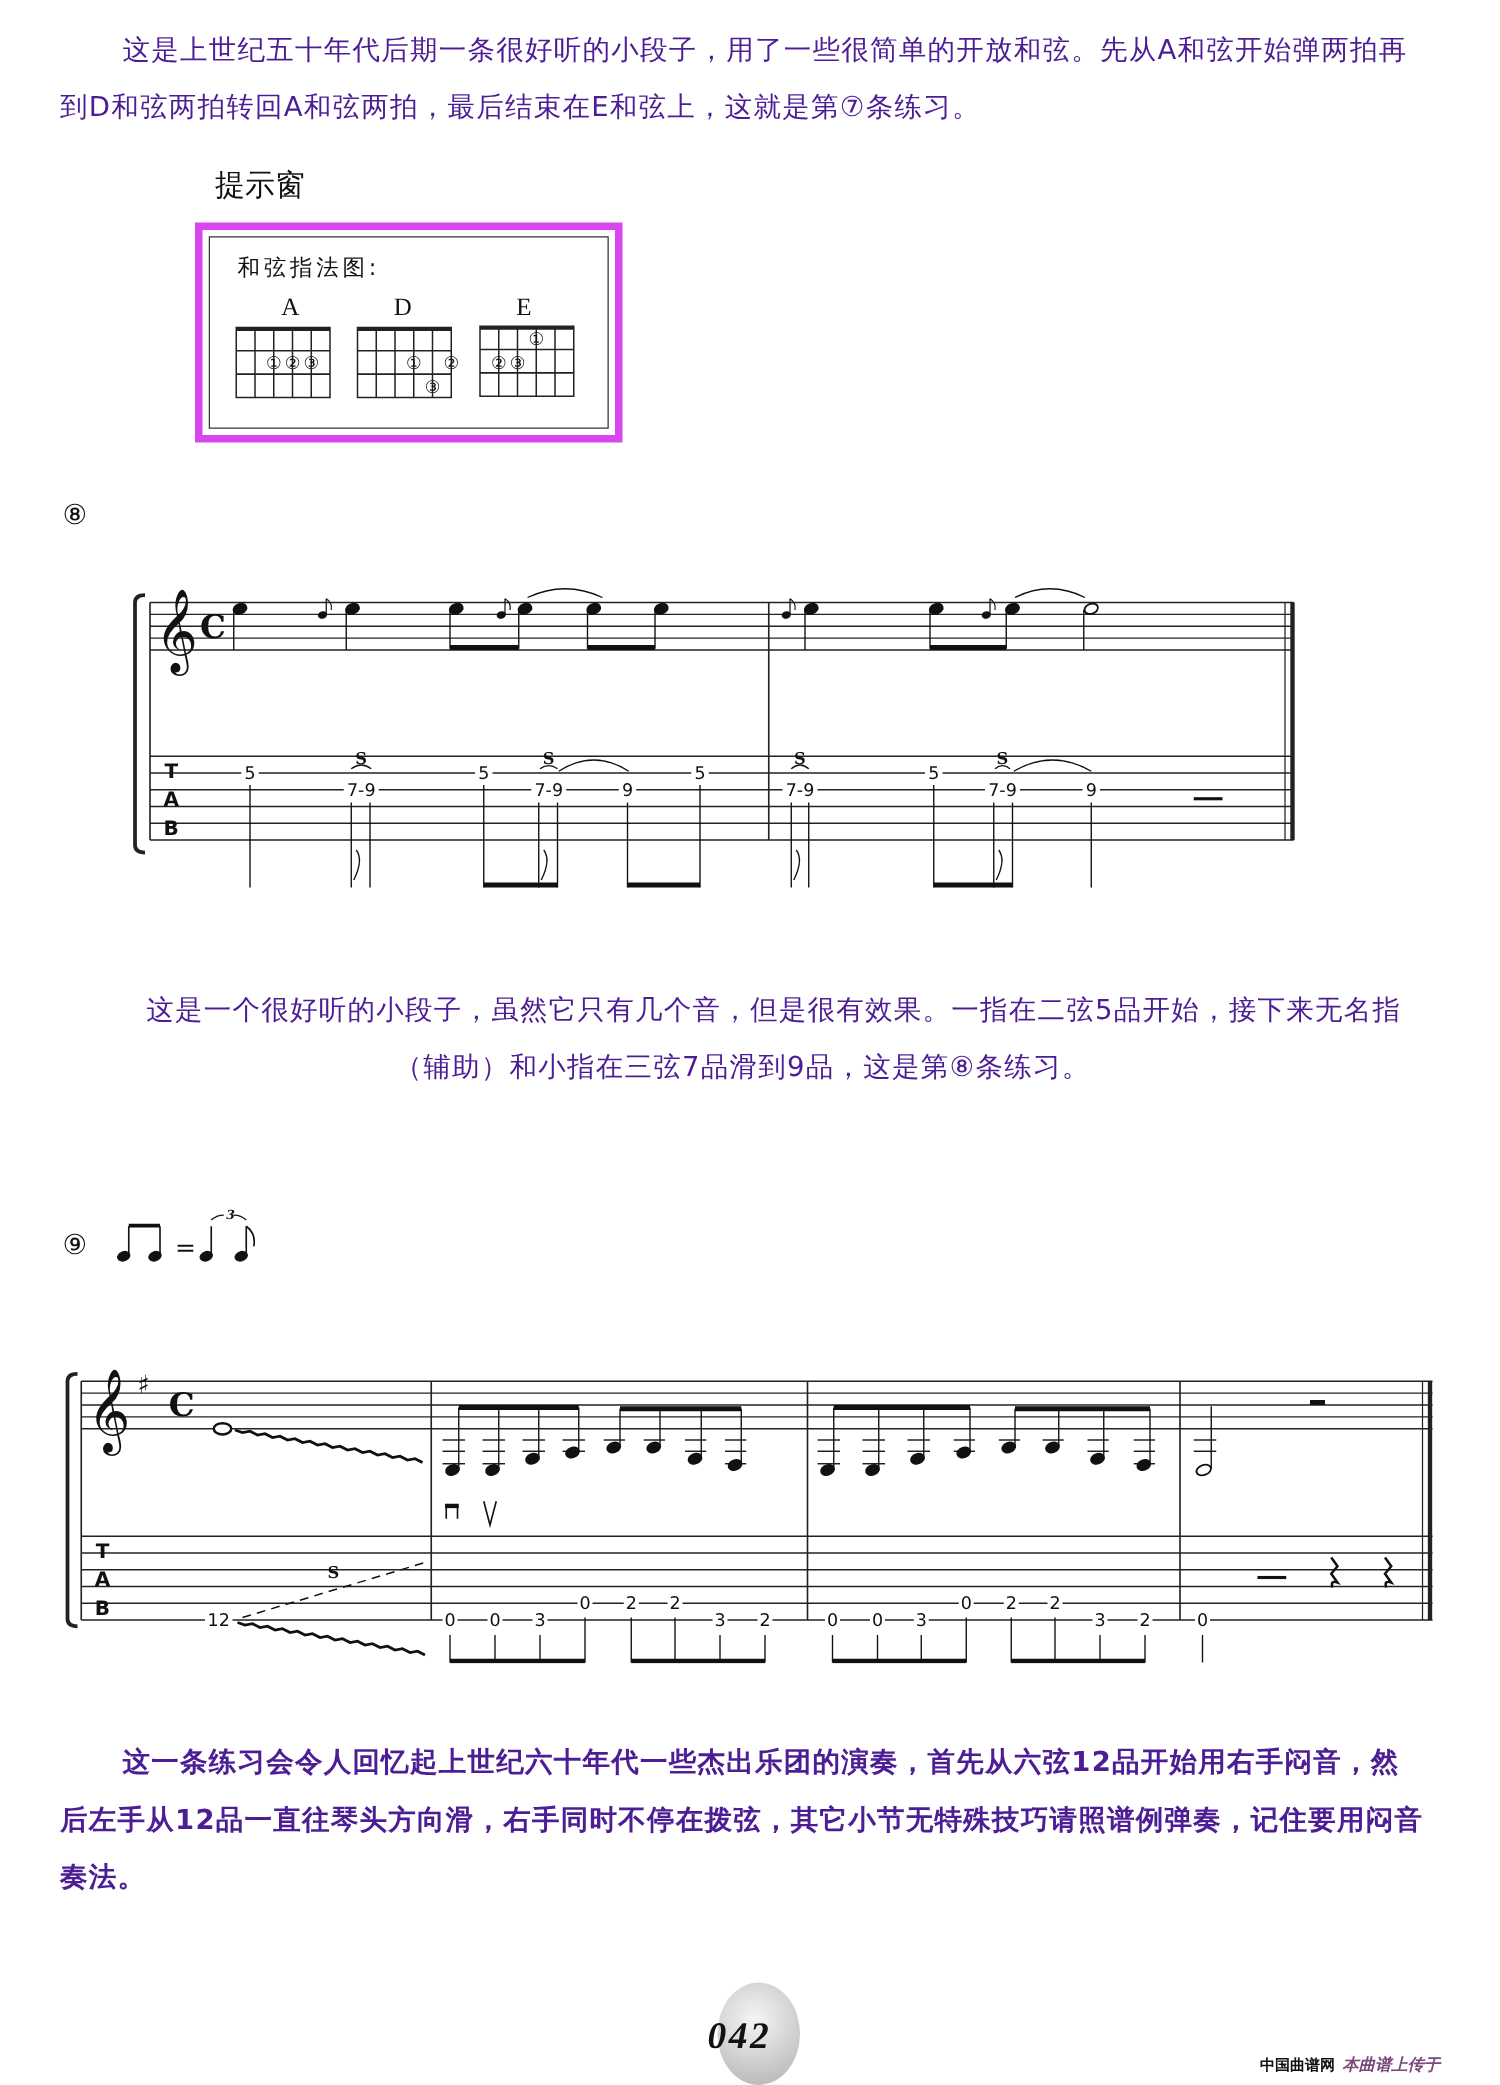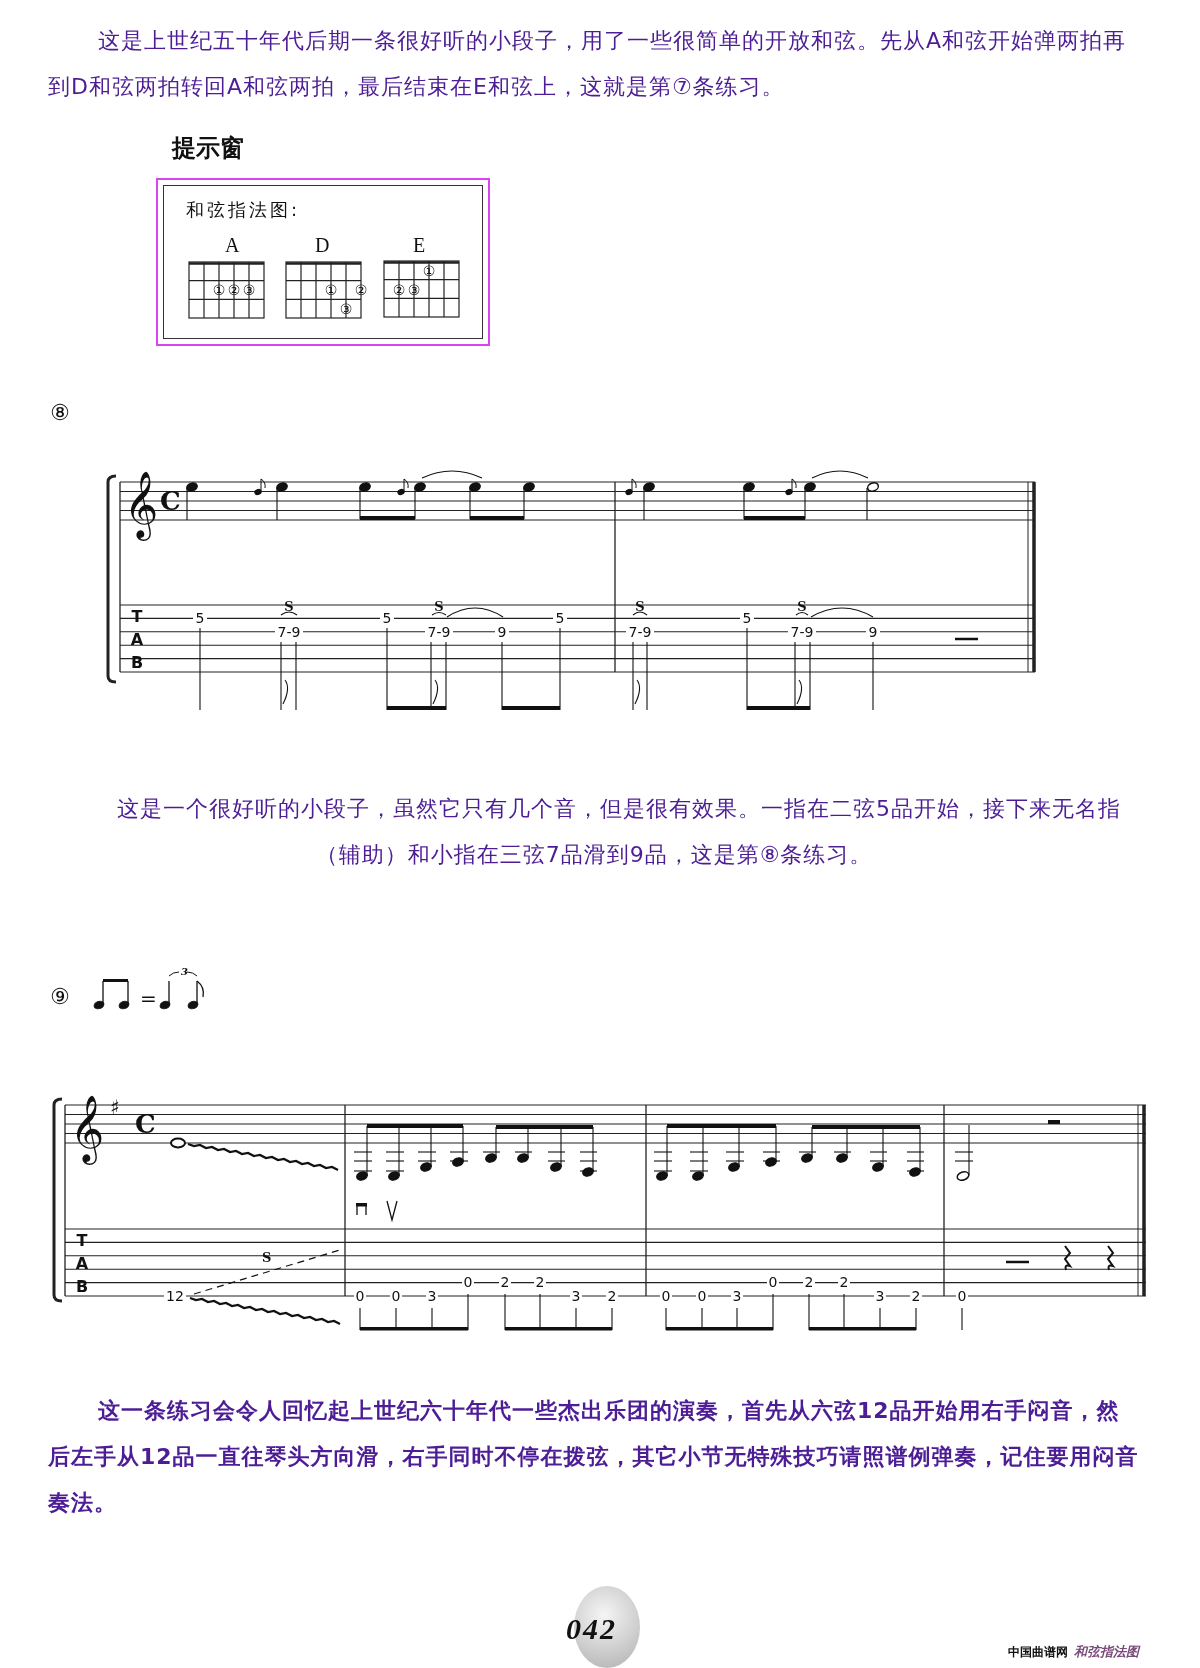--- a/index.html
+++ b/index.html
@@ -1,24 +1,24 @@
 <!DOCTYPE html>
 <html><head>
 <meta charset="utf-8">
 <style>
   html,body{margin:0;padding:0;background:#fff;}
   body{width:1200px;height:1668px;position:relative;overflow:hidden;
        font-family:"DejaVu Serif","Liberation Serif",serif;color:#111;}
   .para{position:absolute;left:48px;width:1092px;font-size:22px;line-height:46px;
         letter-spacing:1px;font-family:"DejaVu Sans","Liberation Sans",sans-serif;color:#4c1d95;}
   .para p{margin:0;text-indent:50px;}
-  .hint-title{position:absolute;left:172px;top:132px;font-size:24px;font-weight:bold;
+  .hint-title{position:absolute;left:172px;top:132px;font-size:24px;font-weight:normal;
         font-family:"DejaVu Serif","Liberation Serif",serif;}
   .hint-box{position:absolute;left:156px;top:178px;width:330px;height:164px;
-        border:2px solid #d946ef;}
+        border:6px solid #d946ef;}
   .hint-inner{position:absolute;left:5px;top:5px;right:5px;bottom:5px;border:1px solid #333;}
   .hint-label{position:absolute;left:28px;top:18px;font-size:18px;letter-spacing:3px;
         font-family:"DejaVu Sans","Liberation Sans",sans-serif;}
   .ex-num{position:absolute;font-size:22px;font-family:"DejaVu Sans","Liberation Sans",sans-serif;}
   svg{position:absolute;left:0;top:0;}
   .page-num{position:absolute;left:564px;top:1594px;width:96px;height:66px;}
   .page-num .egg{position:absolute;left:10px;top:-8px;width:66px;height:82px;border-radius:50%;
         background:radial-gradient(circle at 45% 35%,#f5f5f5,#bdbdbd 80%);}
   .page-num span{position:absolute;left:2px;top:18px;font-size:30px;font-weight:bold;
         font-style:italic;font-family:Liberation Serif, serif;letter-spacing:2px;}
@@ -456,14 +456,14 @@
     <path d="M1108,1246 l5,7 l-5,6 l5,7 q-6,-2 -4,4" fill="none" stroke-width="2"></path>
   </g>
 </svg>
 
 <div class="page-num">
   <div class="egg"></div>
   <span>042</span>
 </div>
 
 <div class="footer">
-  <span>中国曲谱网</span><span class="logo">和弦指法图</span>
+  <span>中国曲谱网</span><span class="logo">本曲谱上传于</span>
 </div>
 
 </body></html>

